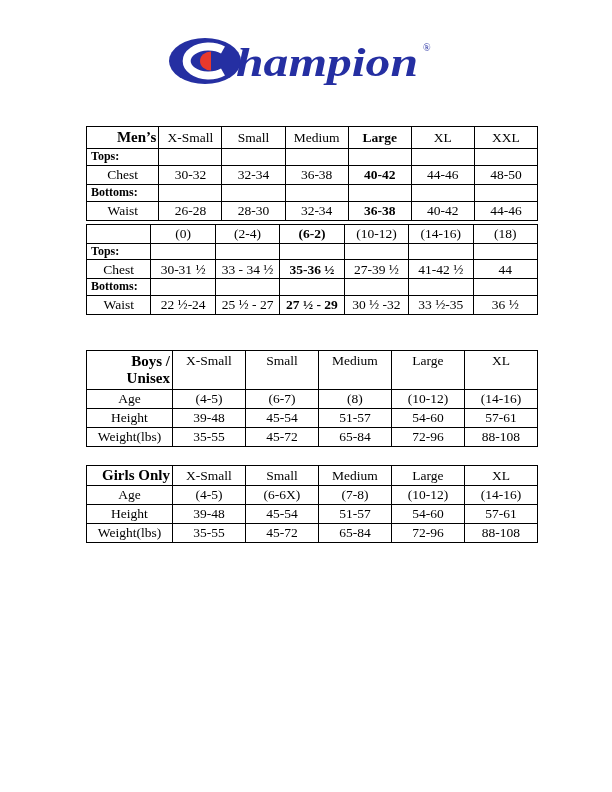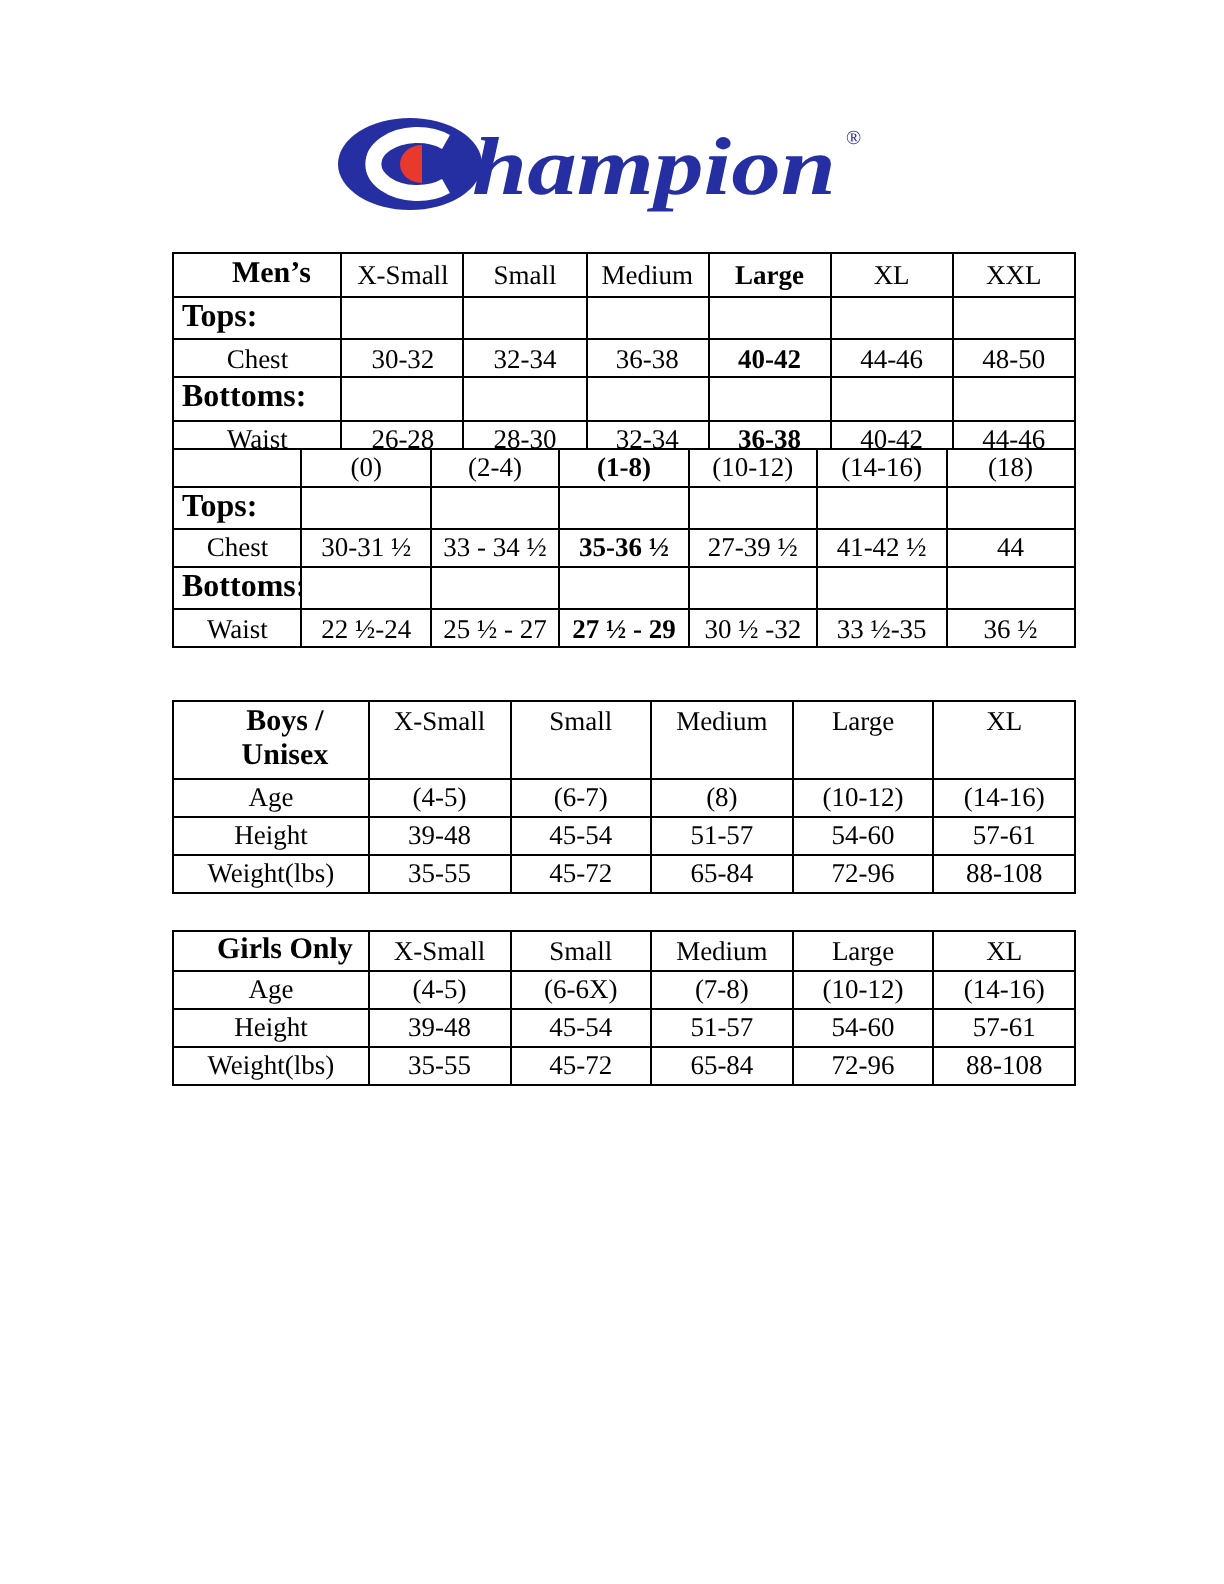--- a/index.html
+++ b/index.html
@@ -1,39 +1,39 @@
 <!DOCTYPE html>
 <html><head>
 <meta charset="utf-8">
 <style>
   html,body{margin:0;padding:0;background:#ffffff;}
   #page{
     position:relative;width:612px;height:792px;margin:0 auto;background:#fff;
     font-family:"Liberation Serif", serif;color:#000;overflow:hidden;
   }
   
-  .logo-wrap{position:absolute;top:33px;left:0;width:100%;text-align:center;margin-top:21px;}
+  .logo-wrap{position:absolute;top:33px;left:0;width:100%;text-align:center;}
   .logo-wrap svg{display:inline-block;}
   
   table.size-table{
     position:absolute;left:86px;border-collapse:collapse;table-layout:fixed;
     width:452px;font-size:13.5px;line-height:1.15;background:#fff;
   }
   .size-table th,.size-table td{
     border:1px solid #000;text-align:center;font-weight:normal;
     padding:1px 2px;overflow:hidden;vertical-align:middle;
   }
   .size-table .title-cell{
-    text-align:center;font-weight:bold;font-size:15px;padding-left:16px;white-space:pre-line;
+    text-align:right;font-weight:bold;font-size:15px;padding-left:4px;white-space:pre-line;
   }
   .size-table .bold{font-weight:bold;}
   .size-table .section-label{text-align:left;font-weight:bold;padding-left:4px;}
   .hdr-row th{height:19px;}
   .sub-row td{height:15px;}
-  .section-row td{height:11px;font-size:16px;}
+  .section-row td{height:11px;font-size:12px;}
   .data-row td{height:16px;}
   #table-mens{top:126px;}
   #table-womens{top:224px;}
   #table-boys{top:350px;}
   #table-girls{top:465px;}
   #table-mens .hdr-row th:first-child{width:14.5%;}
   #table-womens .hdr-row th:first-child{width:16%;}
   #table-boys .hdr-row th:first-child,
   #table-girls .hdr-row th:first-child{width:17.5%;}
   #table-boys .hdr-row th{height:32px;vertical-align:top;padding-top:2px;}
@@ -112,21 +112,21 @@
         </tr>
       </tbody>
   </table>
 
   <table id="table-womens" class="size-table">
     <thead>
         <tr class="sub-row">
           <td></td>
           <td>(0)</td>
           <td>(2-4)</td>
-          <td class="bold">(1-8)</td>
+          <td class="bold">(6-2)</td>
           <td>(10-12)</td>
           <td>(14-16)</td>
           <td>(18)</td>
         </tr>
       </thead>
     <tbody>
         <tr class="section-row">
           <td class="section-label">Tops:</td>
           <td></td>
           <td></td>

